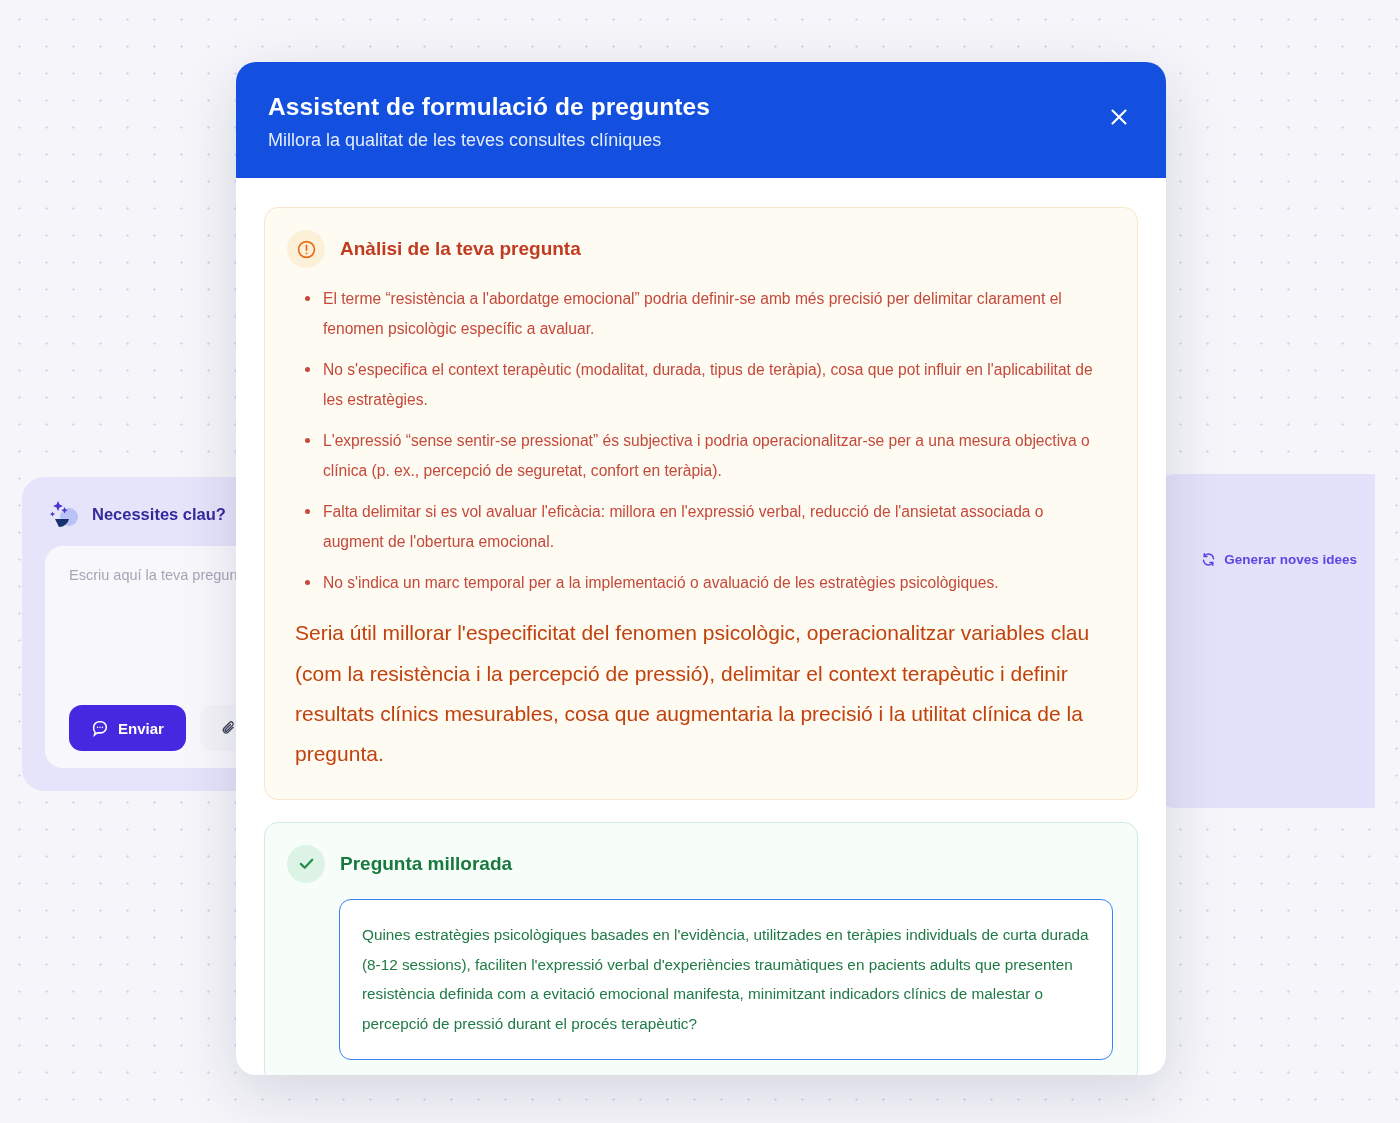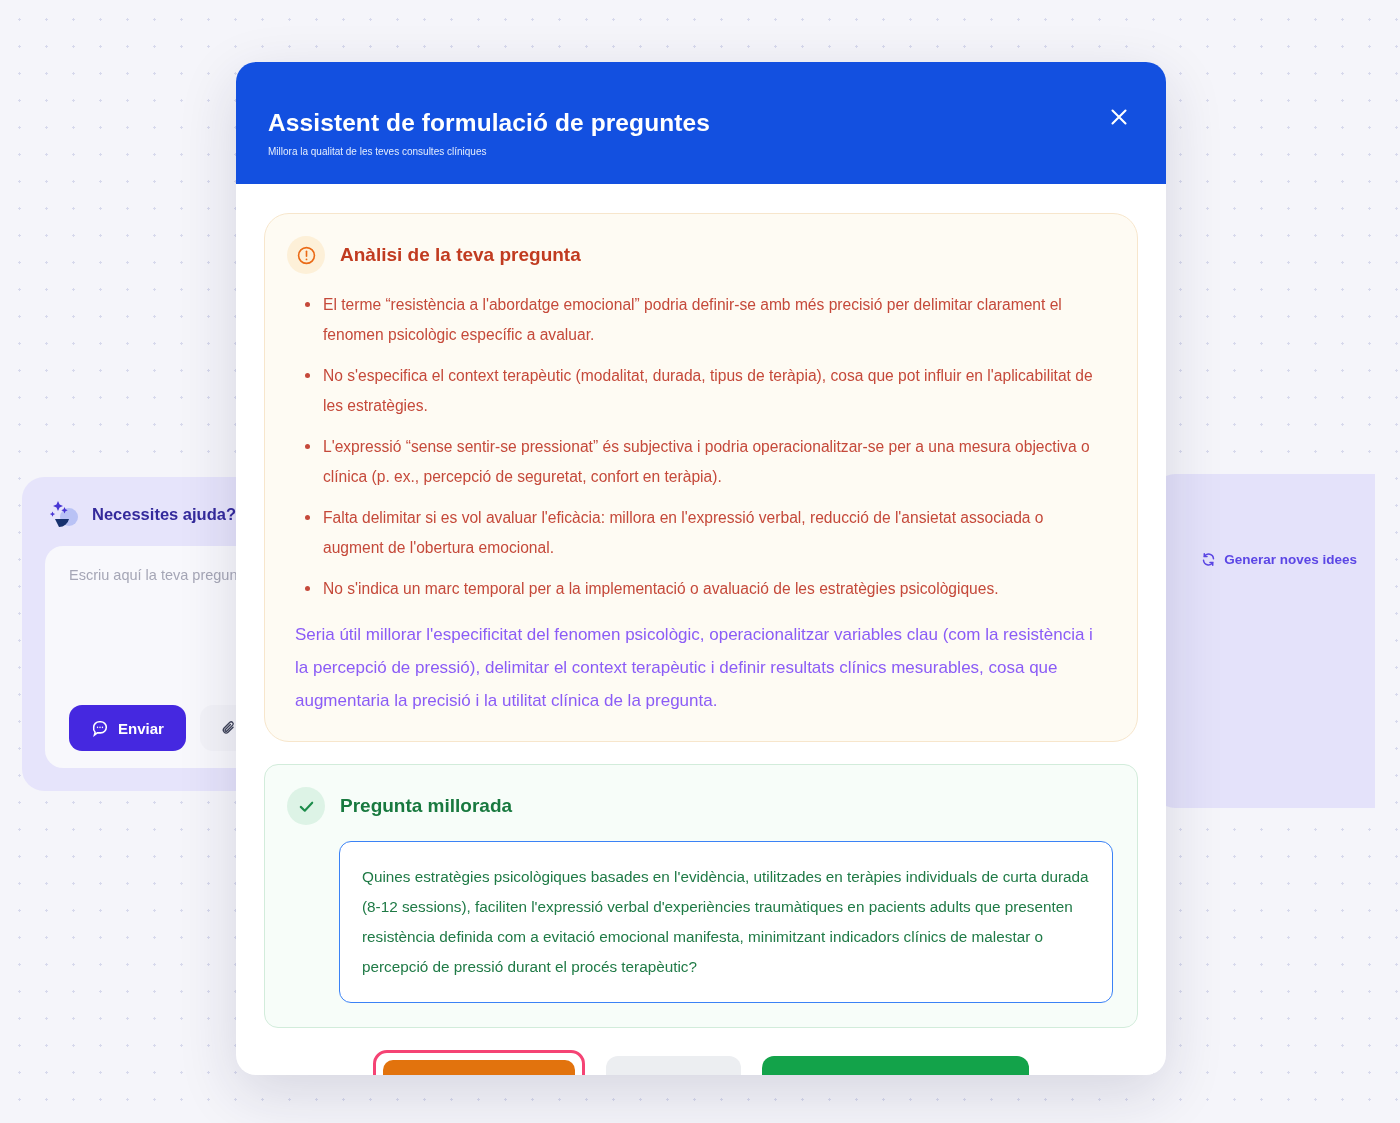--- a/index.html
+++ b/index.html
@@ -145,33 +145,33 @@
     height: 1013px;
     background: #ffffff;
     border-radius: 20px;
     box-shadow: 0 18px 60px rgba(30, 30, 70, 0.14);
     overflow: hidden;
     display: flex;
     flex-direction: column;
   }
   .modal-header {
     background: #1350e0;
-    padding: 47px 36px 27px 32px;
+    padding: 31px 36px 27px 32px;
     position: relative;
     flex: none;
   }
   .modal-title {
     color: #ffffff;
     font-size: 24.5px;
     font-weight: 700;
     letter-spacing: 0.1px;
   }
   .modal-subtitle {
     color: #e3ecfd;
-    font-size: 10px;
+    font-size: 18px;
     margin-top: 9px;
     font-weight: 400;
   }
   .close-btn {
     position: absolute;
     right: 30px;
     top: 38px;
     width: 34px;
     height: 34px;
     display: flex;
@@ -184,21 +184,21 @@
     padding: 29px 28px 0 28px;
     flex: 1 1 auto;
     display: flex;
     flex-direction: column;
   }
 
   
   .analysis-card {
     background: #fefbf3;
     border: 1px solid #f7e6cc;
-    border-radius: 25px;
+    border-radius: 14px;
     padding: 22px 36px 24px 22px;
   }
   .card-head {
     display: flex;
     align-items: center;
     gap: 15px;
     margin-bottom: 16px;
   }
   .icon-badge {
     width: 38px;
@@ -235,23 +235,23 @@
     content: "";
     position: absolute;
     left: 0;
     top: 12px;
     width: 5px;
     height: 5px;
     border-radius: 50%;
     background: #c5493a;
   }
   .analysis-summary {
-    font-size: 17px;
+    font-size: 21px;
     line-height: 1.92;
-    color: #8b5cf6;
+    color: #c2410c;
     margin-top: 16px;
     padding-left: 8px;
   }
 
   
   .improved-card {
     background: #f7fdf9;
     border: 1px solid #d2ecdb;
     border-radius: 14px;
     padding: 22px 24px 24px 22px;
@@ -326,21 +326,21 @@
   <div class="help-head">
     <span class="sparkle-icon">
       <svg width="34" height="34" viewBox="0 0 34 34">
         <circle cx="23" cy="20" r="9" fill="#b9c2f5"></circle>
         <path d="M9 22 L23 22 A10 10 0 0 1 13 30 Z" fill="#17326e"></path>
         <path d="M12 4 l1.6 3.6 L17 9 l-3.4 1.5 L12 14 l-1.5-3.5 L7 9 l3.5-1.4 Z" fill="#4836d4"></path>
         <path d="M18.5 10 l1 2.2 2.2 1 -2.2 1 -1 2.2 -1-2.2 -2.2-1 2.2-1 Z" fill="#4836d4"></path>
         <path d="M6.5 14.5 l.8 1.8 1.8 .8 -1.8 .8 -.8 1.8 -.8-1.8 -1.8-.8 1.8-.8 Z" fill="#4836d4"></path>
       </svg>
     </span>
-    <span class="help-title">Necessites ajuda?</span>
+    <span class="help-title">Necessites clau?</span>
   </div>
   <div class="bg-left-inner">
     <div class="bg-textarea">Escriu aquí la teva pregunta clínica</div>
     <div class="bg-left-buttons">
       <div class="btn-enviar">
         <span>
           <svg width="18" height="18" viewBox="0 0 20 20" fill="none" stroke="#fff" stroke-width="1.7">
             <path d="M3 9.2a6.2 6.2 0 0 1 6.2-6.2h1.6A6.2 6.2 0 0 1 17 9.2a6.2 6.2 0 0 1-6.2 6.2H7l-3.2 2.4.8-3.1A6.2 6.2 0 0 1 3 9.2Z"></path>
             <circle cx="7.3" cy="9.3" r="0.85" fill="#fff" stroke="none"></circle>
             <circle cx="10" cy="9.3" r="0.85" fill="#fff" stroke="none"></circle>

